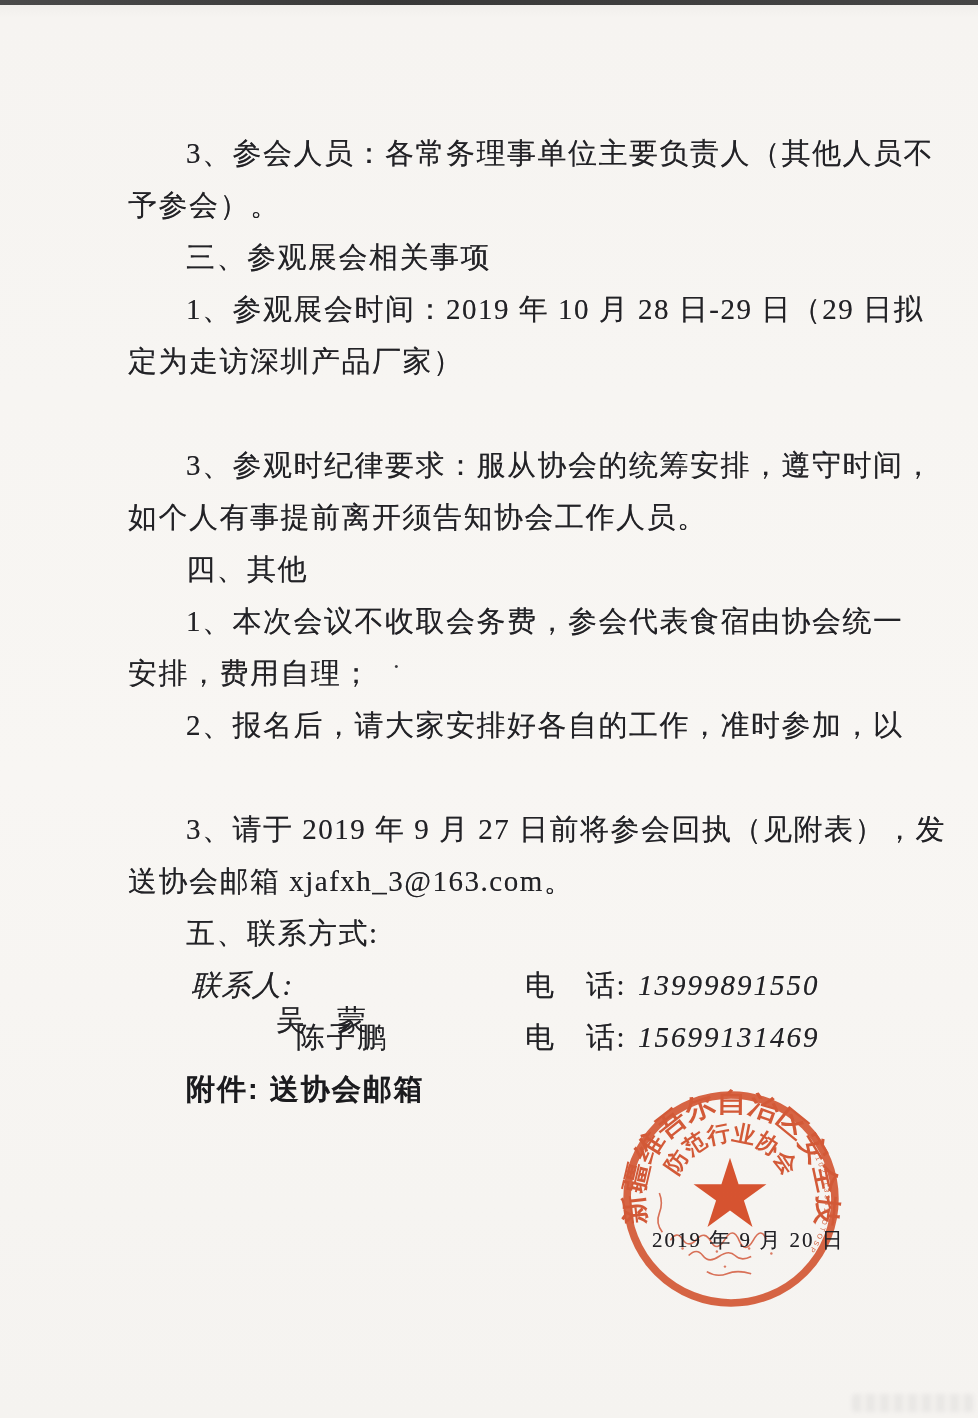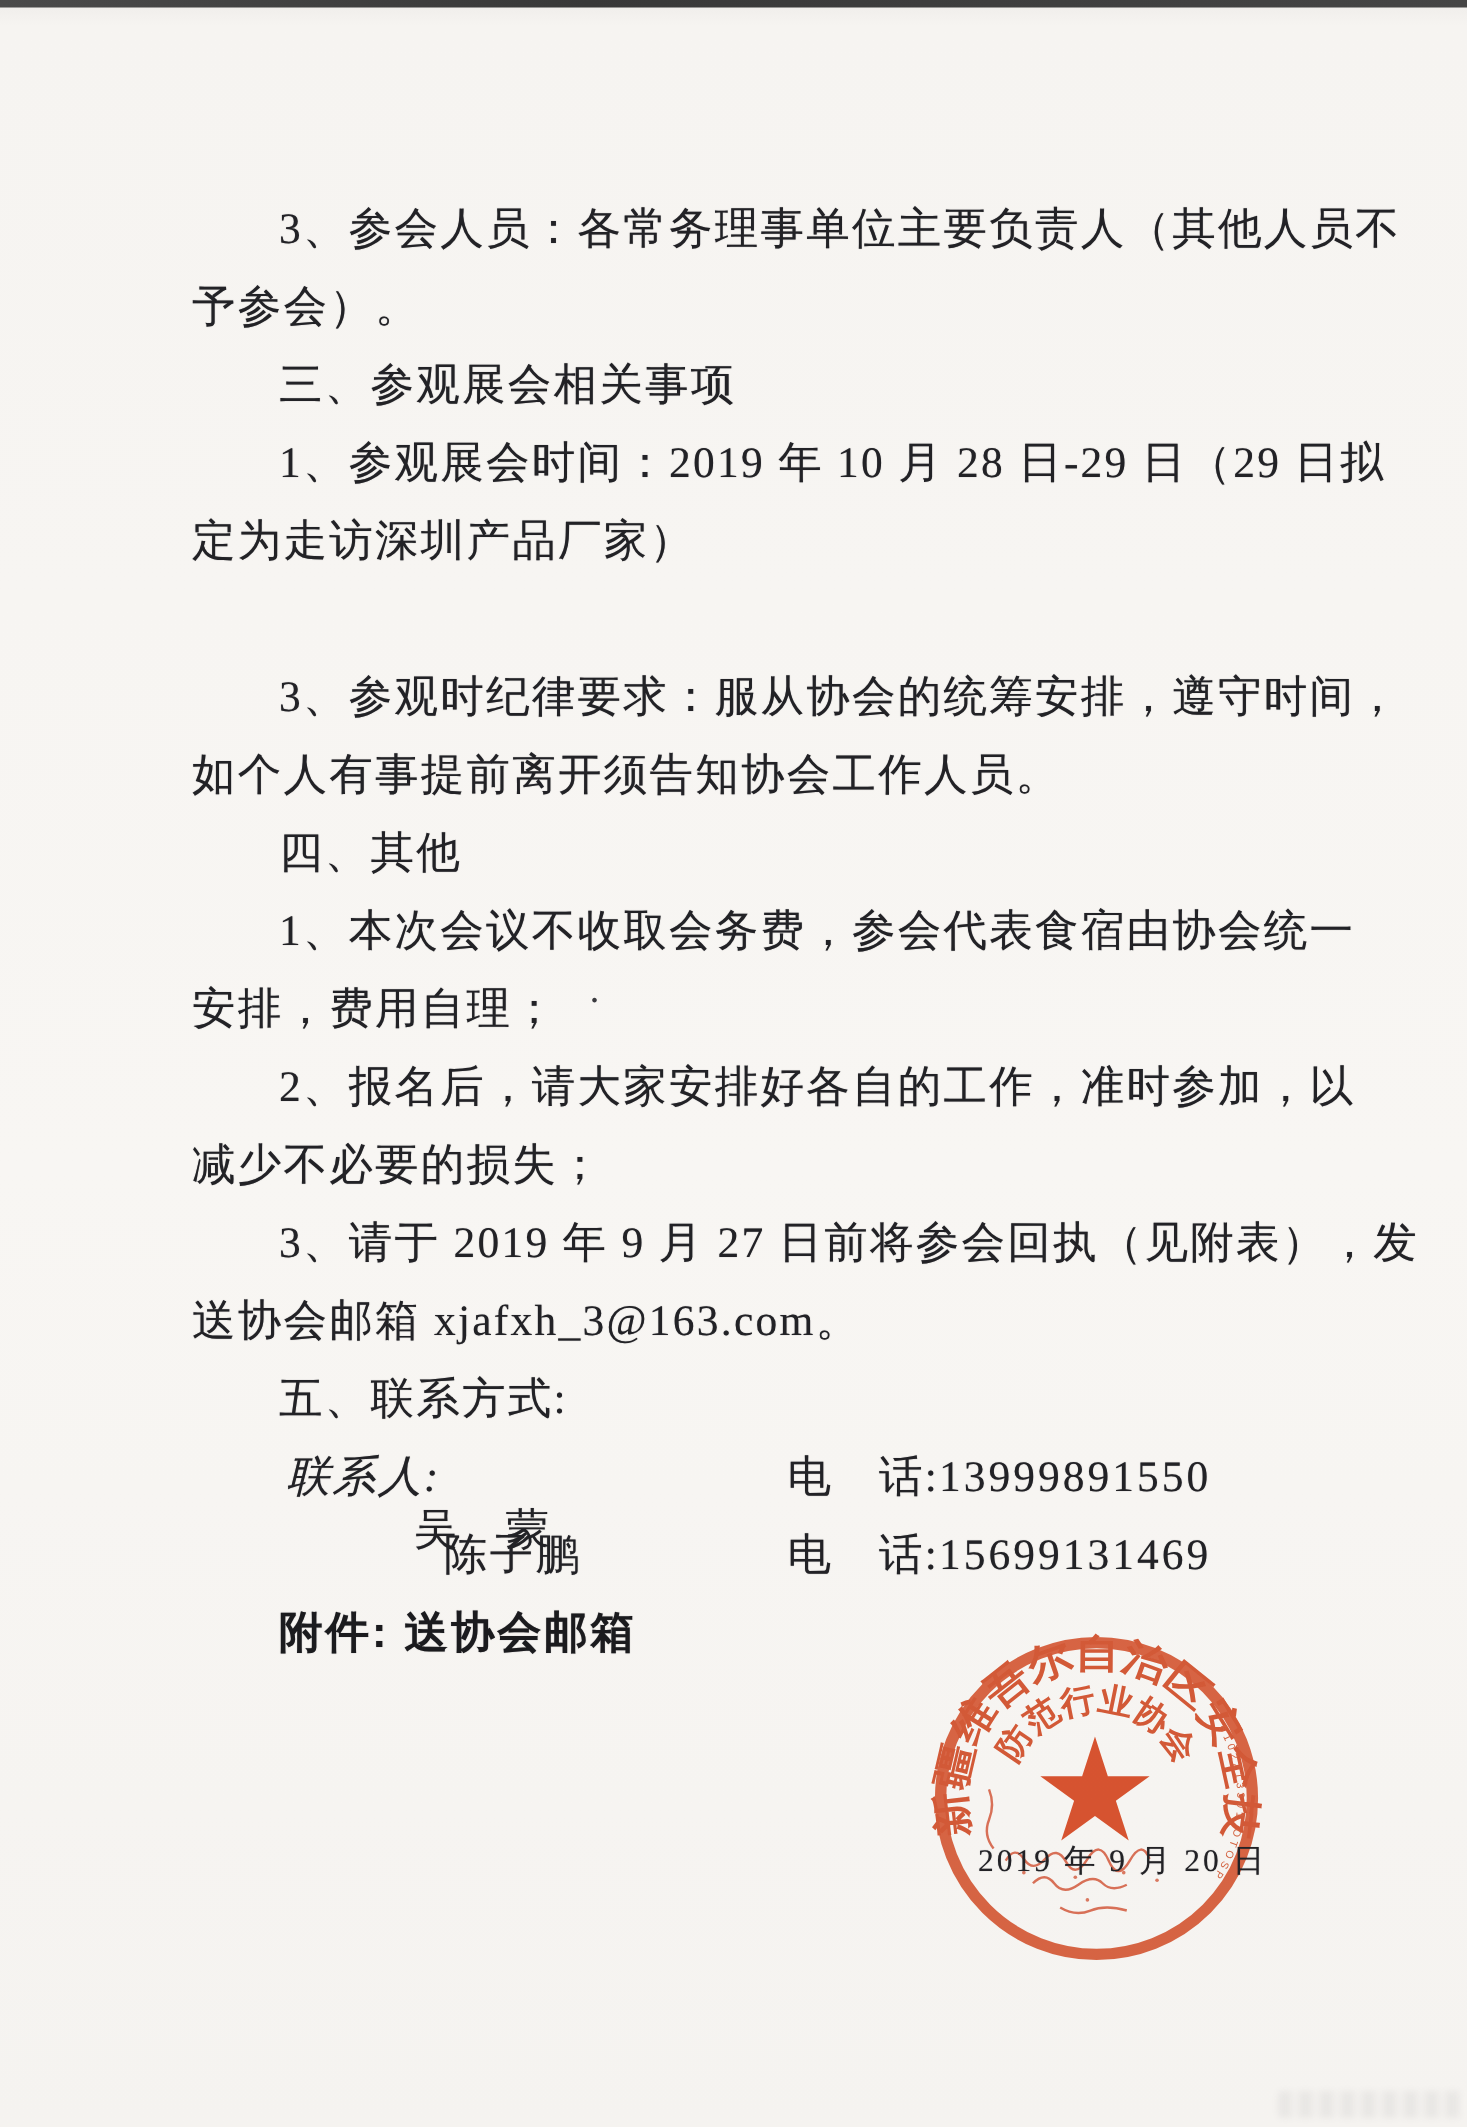--- a/index.html
+++ b/index.html
@@ -17,21 +17,21 @@
     font-size:29px;line-height:44px;letter-spacing:1.5px;
     color:#222226;white-space:nowrap;
     text-shadow:0 0 0.6px rgba(40,40,45,.55);
   }
   .indent{padding-left:58px;}
   .stray-dot{position:absolute;left:392px;top:652px;font-size:26px;color:#3a3a3e;}
   .c-label{position:absolute;left:63px;font-style:italic;}
   .c-name-1{position:absolute;left:148px;margin-top:35px;}
   .c-name-2{position:absolute;left:168px;}
   .c-phone{position:absolute;left:397px;}
-  .c-phone .num{letter-spacing:2px;}
+  .c-phone .num{margin-left:12px;letter-spacing:2px;font-style:italic;}
   .attach{font-family:"Liberation Sans","DejaVu Sans",sans-serif;font-weight:700;letter-spacing:2px;color:#1b1b1e;}
   .date-line{
     position:absolute;left:652px;top:1226px;z-index:6;
     font-size:21px;letter-spacing:2px;color:#222226;white-space:nowrap;
     text-shadow:0 0 0.6px rgba(40,40,45,.5);
     text-align:center;
   }
   .seal{
     position:absolute;left:620px;top:1088px;width:222px;height:222px;z-index:3;
     mix-blend-mode:multiply;opacity:.93;
@@ -53,21 +53,20 @@
   <div class="ln" style="top:183px">予参会）。</div>
   <div class="ln indent" style="top:235px">三、参观展会相关事项</div>
   <div class="ln indent" style="top:287px">1、参观展会时间：2019 年 10 月 28 日-29 日（29 日拟</div>
   <div class="ln" style="top:339px">定为走访深圳产品厂家）</div>
   <div class="ln indent" style="top:443px">3、参观时纪律要求：服从协会的统筹安排，遵守时间，</div>
   <div class="ln" style="top:495px">如个人有事提前离开须告知协会工作人员。</div>
   <div class="ln indent" style="top:547px">四、其他</div>
   <div class="ln indent" style="top:599px">1、本次会议不收取会务费，参会代表食宿由协会统一</div>
   <div class="ln" style="top:651px">安排，费用自理；</div>
   <div class="ln indent" style="top:703px">2、报名后，请大家安排好各自的工作，准时参加，以</div>
-  <div class="ln" style="top:755px">减少不必要的损失；</div>
   <div class="ln indent" style="top:807px">3、请于 2019 年 9 月 27 日前将参会回执（见附表），发</div>
   <div class="ln" style="top:859px">送协会邮箱 xjafxh_3@163.com。</div>
   <div class="ln indent" style="top:911px">五、联系方式:</div>
 
   <span class="stray-dot">·</span>
 
   <div class="ln" style="top:963px">
     <span class="c-label">联系人:</span>
     <span class="c-name-1">吴　蒙</span>
     <span class="c-phone">

